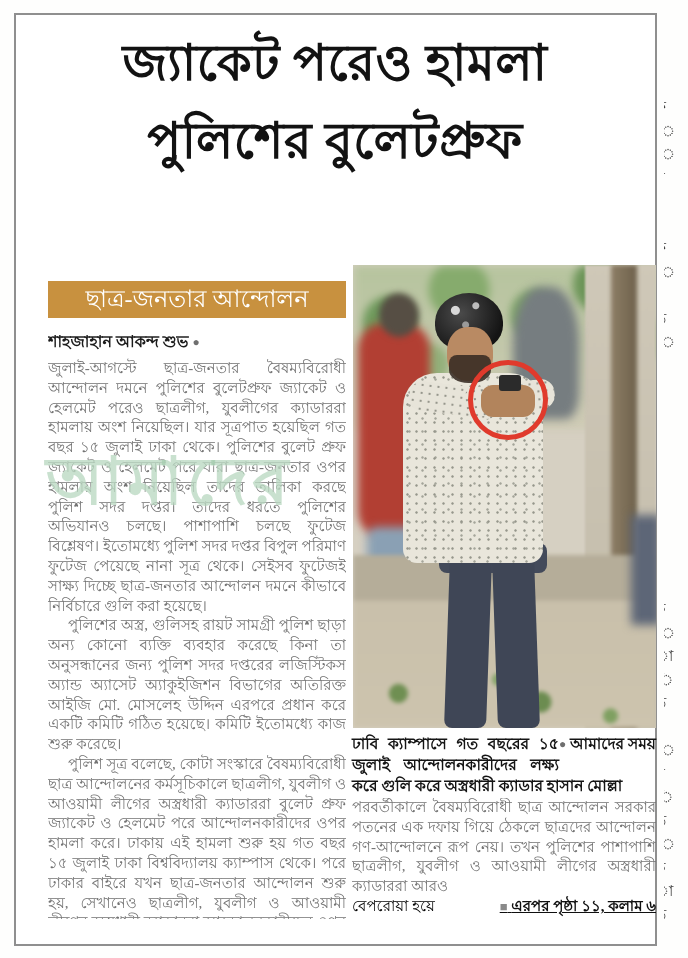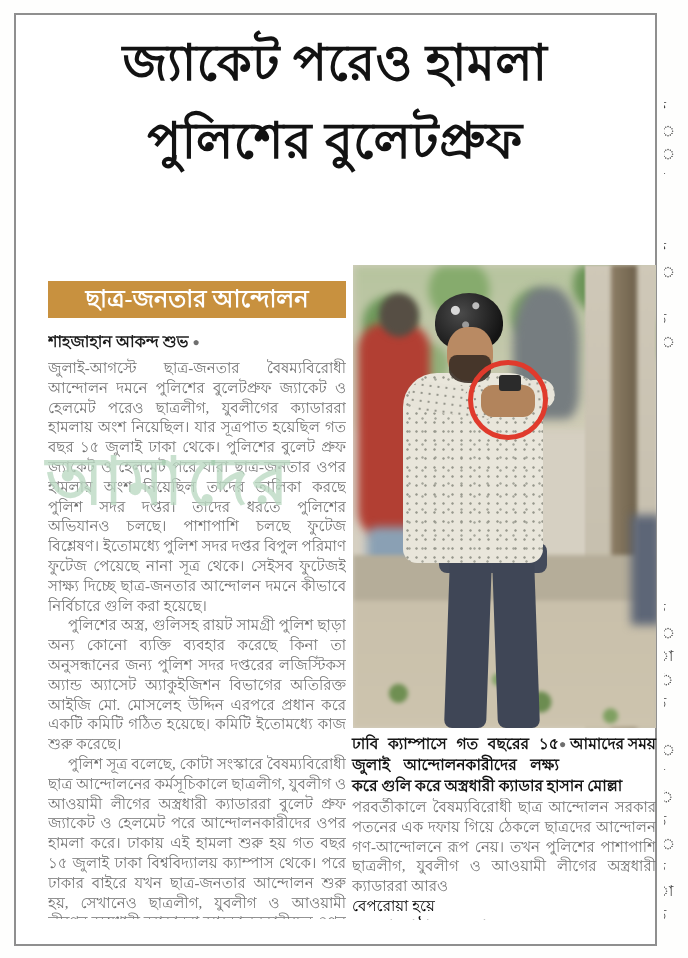--- a/index.html
+++ b/index.html
@@ -22,21 +22,21 @@
     text-align:center; color:#121212;
     font-size:50px; line-height:78px; font-weight:600;
     letter-spacing:0.5px;
   }
   .headline span { display:block; }
 
   
   .kicker {
     position:absolute; left:48px; top:281px; width:298px; height:37px;
     background:#c8913f; color:#ffffff;
-    font-size:24px; font-weight:bold; line-height:37px; text-align:center;
+    font-size:24px; font-weight:normal; line-height:37px; text-align:center;
   }
 
   
   .left-col {
     position:absolute; left:48px; top:329px; width:298px; height:590px;
     overflow:hidden; color:#1b1b1b;
   }
   .byline { font-size:16px; font-weight:bold; margin-bottom:3px; }
   .byline .dot { color:#6f6f6f; font-size:12px; vertical-align:1px; }
   .left-col p, .right-col p {
@@ -132,21 +132,21 @@
     position:absolute; left:352px; top:733px; width:304px;
     font-size:15.5px; font-weight:bold; line-height:21px;
     color:#141414; text-align:justify;
   }
   .caption .credit { float:right; font-weight:bold; }
   .caption .credit .dot { color:#6f6f6f; font-size:12px; vertical-align:1px; }
 
   
   .right-col { position:absolute; left:352px; top:798px; width:304px; height:122px; overflow:hidden; }
   .right-col .lastline { display:flex; justify-content:space-between; align-items:baseline;
-    font-size:15px; line-height:19.8px;flex-direction:column; }
+    font-size:15px; line-height:19.8px; }
   .right-col .jump { font-weight:bold; font-size:15px; color:#101010; white-space:nowrap;text-decoration:underline; }
   .right-col .jump .sq { color:#8a8a8a; font-size:13px; }
 
   
   .watermark { position:absolute; left:46px; top:442px; width:612px; height:80px;
     display:flex; justify-content:space-between; pointer-events:none;
     font-size:66px; font-weight:bold; line-height:80px; letter-spacing:4px; z-index:5; }
   .wm-left  { color:rgba(148,196,160,0.50); text-shadow:0 0 2px rgba(255,255,255,0.6); }
   .wm-right { color:rgba(216,84,62,0.55);  text-shadow:0 0 2px rgba(170,220,180,0.7); padding-right:30px; }
 

